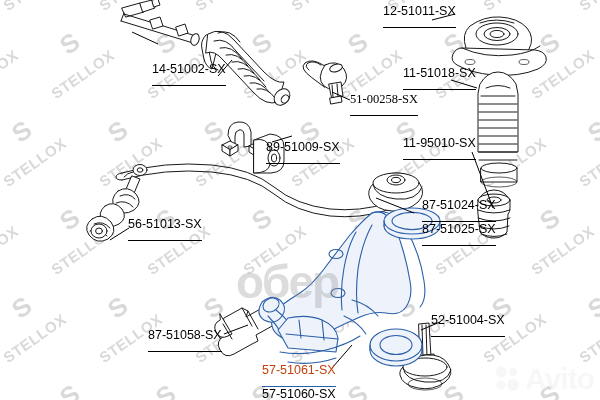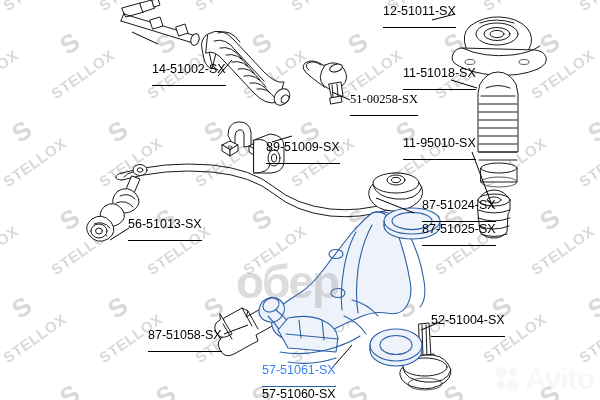--- a/index.html
+++ b/index.html
@@ -89,21 +89,21 @@
     z-index: 5;
     font-family: "Liberation Sans", sans-serif;
     font-size: 12.5px;
     color: #000000;
     white-space: nowrap;
     line-height: 14px;
     border-bottom: 1px solid #000000;
     padding-bottom: 9px;
   }
   .label.link {
-    color: #3b82f6;
+    color: #c2410c;
     border-bottom: 1px solid #2b5fa8;
     cursor: pointer;
   }
   .label-stack {
     position: absolute;
     z-index: 5;
   }
   .label-stack .label {
     position: static;
     display: block;

